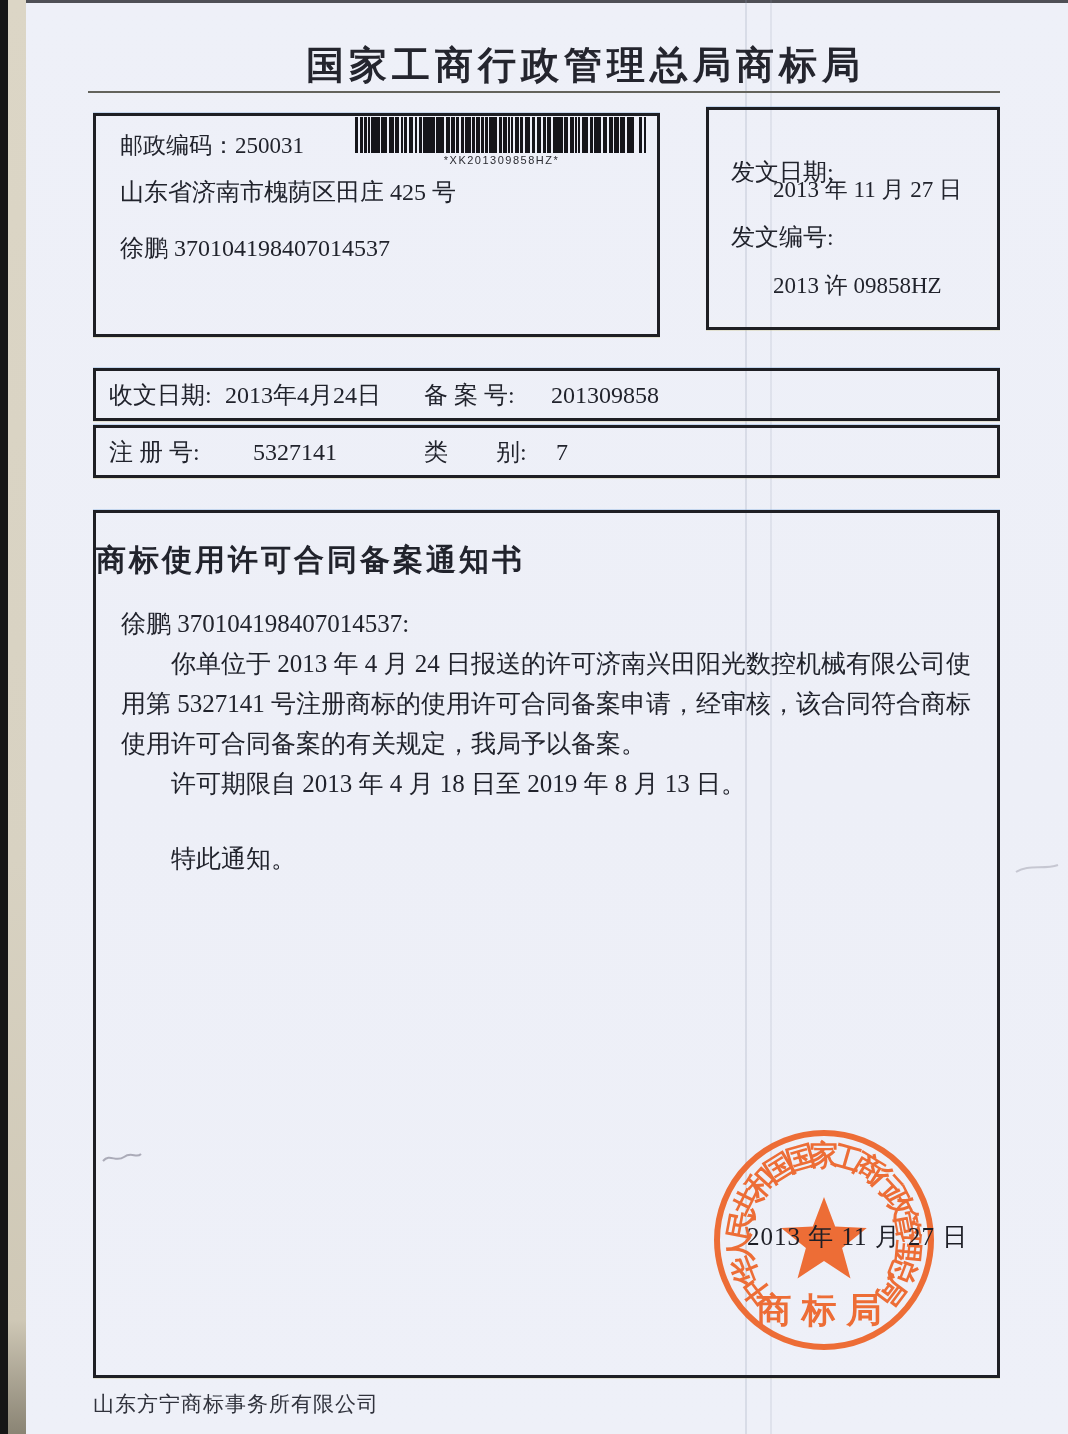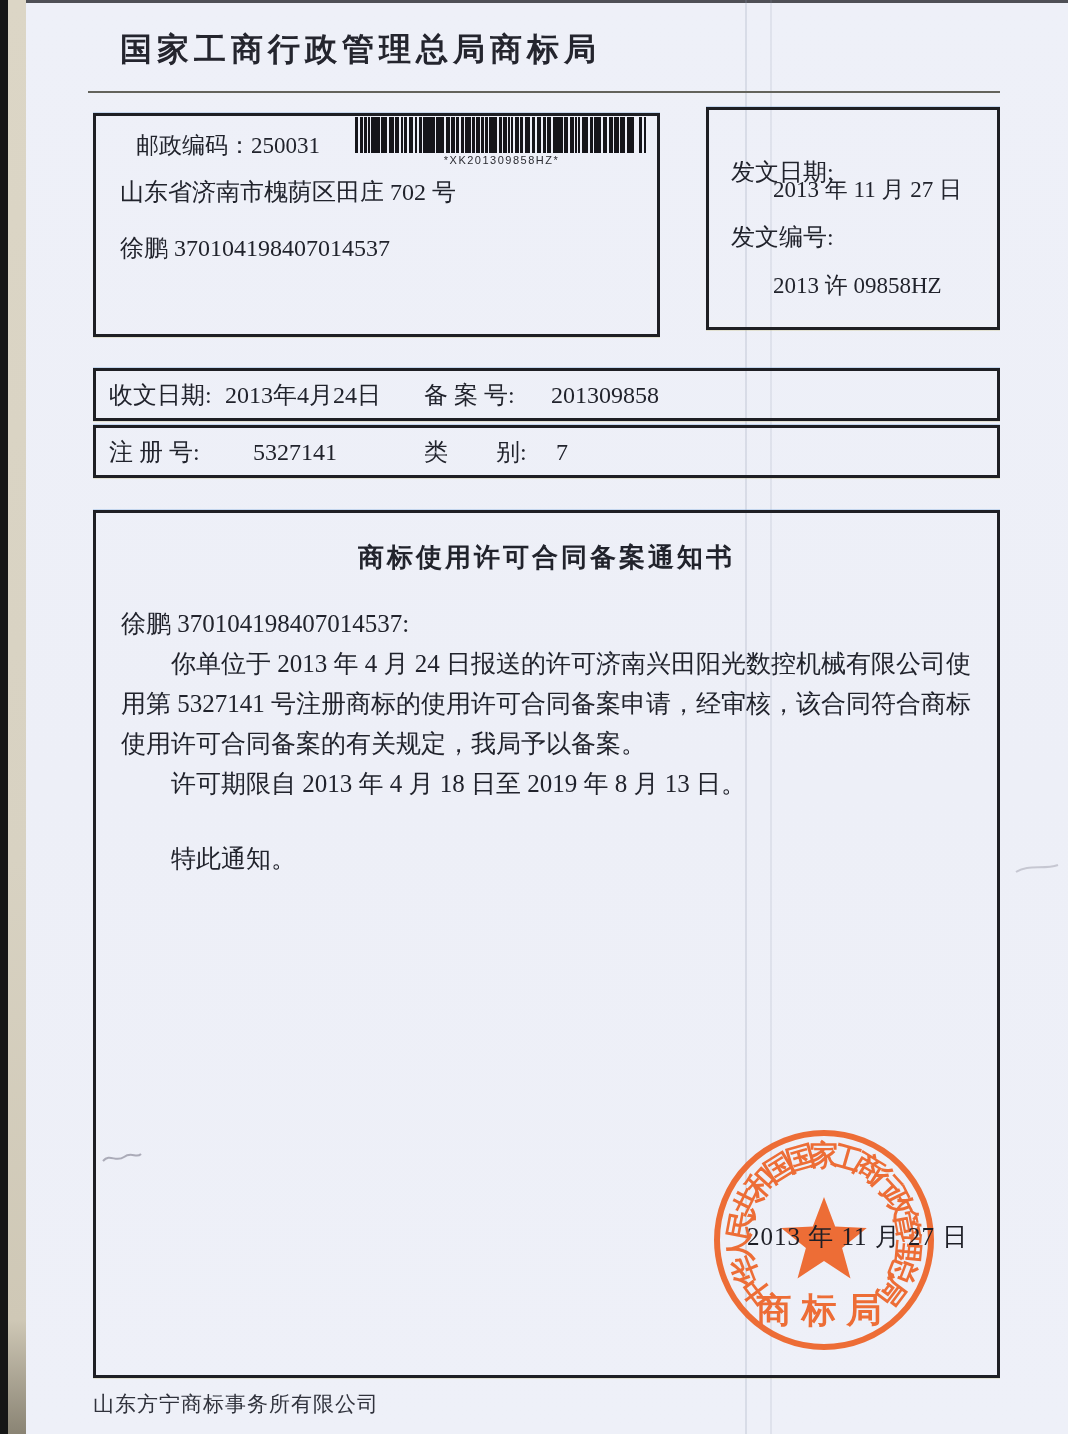--- a/index.html
+++ b/index.html
@@ -15,51 +15,51 @@
   
   .edge-black{position:absolute;left:0;top:0;width:8px;height:100%;background:#161616;}
   .edge-beige{position:absolute;left:8px;top:0;width:18px;height:100%;
     background:linear-gradient(180deg,#dcd6c6 0%,#d8d2c2 60%,#cfc8b6 92%,#8a8474 100%);}
   .edge-top{position:absolute;left:26px;top:0;width:1042px;height:3px;background:#33343a;opacity:.85;}
   .fold{position:absolute;top:0;height:100%;width:2px;background:#8f94ab;}
   .fold-1{left:745px;opacity:.22;}
   .fold-2{left:770px;opacity:.15;}
 
   .doc-title{
-    position:absolute;left:120px;top:28px;width:907px;margin:0;
-    font-size:32px;font-weight:bold;letter-spacing:5px;
+    position:absolute;left:120px;top:28px;width:907px;margin:12px;
+    text-align:center;font-size:38px;font-weight:bold;letter-spacing:5px;
     color:#24252e;white-space:nowrap;
   }
   .title-rule{position:absolute;left:88px;top:91px;width:912px;height:2px;background:#63635c;}
 
   .box{position:absolute;border:3px solid #1e1f24;box-sizing:border-box;
     box-shadow:0 -1px 0 rgba(120,170,220,.35), 0 1px 0 rgba(190,180,90,.25);}
 
   .addr-box{left:93px;top:113px;width:567px;height:224px;}
-  .addr-postal{position:absolute;left:24px;top:14px;font-size:23px;white-space:nowrap;margin-left:16px;}
+  .addr-postal{position:absolute;left:24px;top:14px;font-size:23px;white-space:nowrap;}
   .barcode{position:absolute;left:259px;top:1px;width:293px;}
   .barcode svg{display:block;}
   .barcode-label{margin-top:1px;text-align:center;font-family:"Liberation Sans","DejaVu Sans",sans-serif;
     font-size:11px;letter-spacing:1.5px;color:#2a2b31;white-space:nowrap;}
   .addr-line{position:absolute;left:24px;top:60px;font-size:24px;white-space:nowrap;}
   .addr-name{position:absolute;left:24px;top:116px;font-size:24px;white-space:nowrap;}
 
   .dispatch-box{left:706px;top:107px;width:294px;height:223px;}
   .d-label{position:absolute;left:22px;font-size:24px;white-space:nowrap;}
   .d-value{position:absolute;left:64px;font-size:23px;white-space:nowrap;}
   .d1{top:27px;margin-top:19px;} .d2{top:64px;} .d3{top:111px;} .d4{top:160px;}
 
   .info-row{left:93px;width:907px;height:53px;font-size:24px;}
   .row1{top:368px;text-align:right;} .row2{top:425px;padding-left:48px;}
   .info-row span{position:absolute;top:50%;transform:translateY(-50%);white-space:pre;}
   .c1{left:13px;} .c2{left:129px;} .c2b{left:157px;} .c3{left:328px;} .c4{left:455px;} .c4b{left:460px;}
 
   .main-box{left:93px;top:510px;width:907px;height:868px;overflow:hidden;}
-  .notice-heading{position:absolute;left:0;top:27px;width:100%;text-align:center;
-    font-size:26px;font-weight:bold;letter-spacing:3px;white-space:nowrap;}
+  .notice-heading{position:absolute;left:0;top:27px;width:100%;
+    font-size:30px;font-weight:bold;letter-spacing:3px;white-space:nowrap;}
   .salutation{position:absolute;left:25px;top:94px;font-size:25px;white-space:nowrap;}
   .notice-body{position:absolute;left:25px;top:131px;right:4px;font-size:25px;line-height:40px;}
   .bline{white-space:nowrap;}
   .indent{text-indent:2em;}
   .closing{position:absolute;left:25px;top:329px;font-size:25px;text-indent:2em;white-space:nowrap;}
 
   .seal{position:absolute;left:674px;top:1090px;width:300px;height:300px;opacity:.93;}
   .seal-date{position:absolute;left:747px;top:1220px;font-size:25px;color:#1d1e26;
     white-space:nowrap;z-index:5;letter-spacing:1px;}
 
@@ -156,21 +156,21 @@
             <rect x="265" y="0" width="1.6" height="36"></rect>
             <rect x="267" y="0" width="2.6" height="36"></rect>
             <rect x="272" y="0" width="2.6" height="36"></rect>
             <rect x="275" y="0" width="3.6" height="36"></rect>
             <rect x="284" y="0" width="3" height="36"></rect>
             <rect x="289" y="0" width="2" height="36"></rect>
           </g>
       </svg>
       <div class="barcode-label">*XK201309858HZ*</div>
     </div>
-    <div class="addr-line">山东省济南市槐荫区田庄 702 号</div>
+    <div class="addr-line">山东省济南市槐荫区田庄 425 号</div>
     <div class="addr-name">徐鹏 370104198407014537</div>
   </div>
 
   <div class="box dispatch-box">
     <div class="d-label d1">发文日期:</div>
     <div class="d-value d2">2013 年 11 月 27 日</div>
     <div class="d-label d3">发文编号:</div>
     <div class="d-value d4">2013 许 09858HZ</div>
   </div>
 

